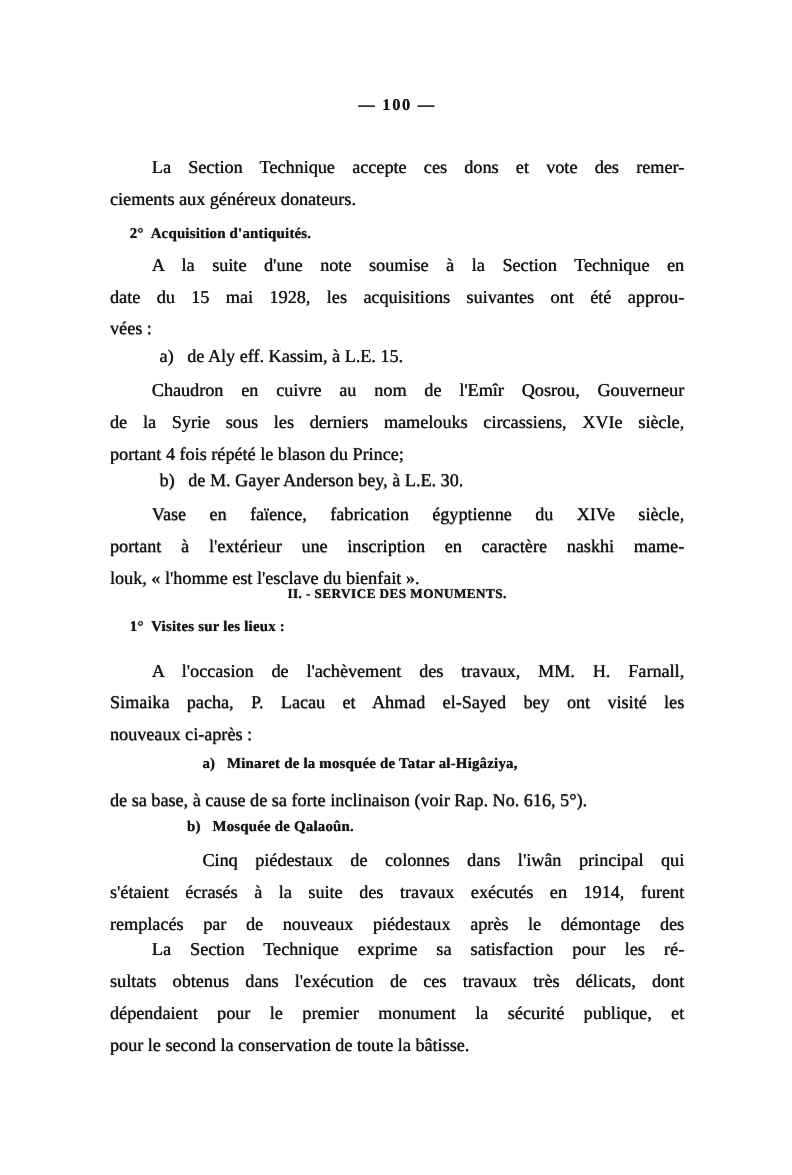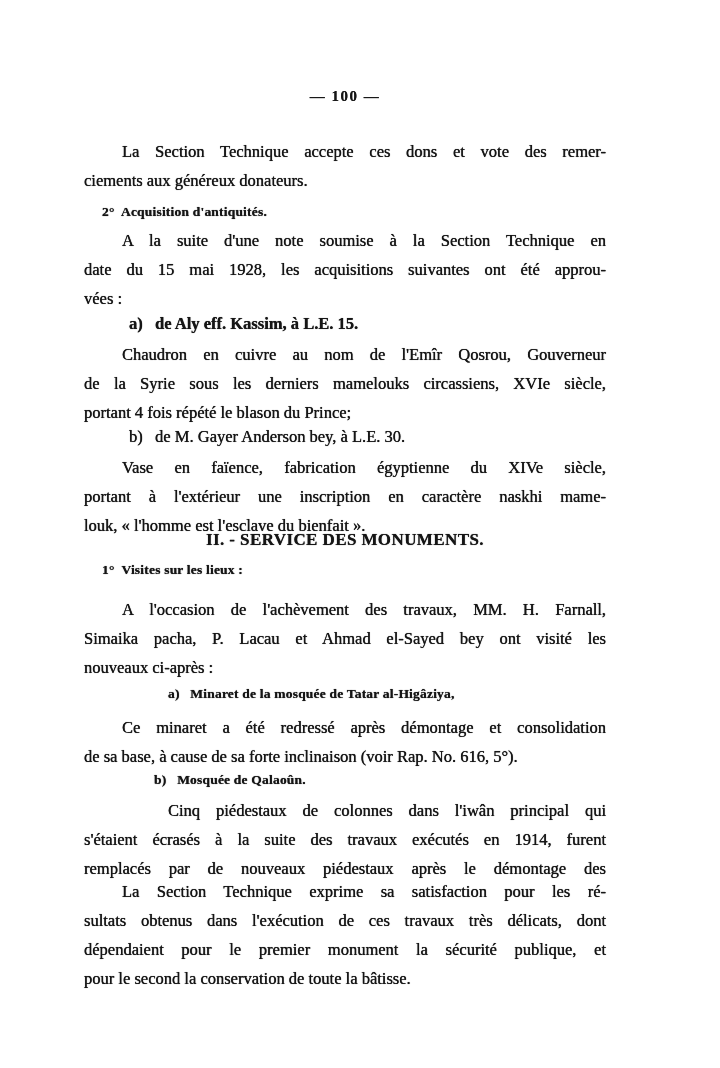--- a/index.html
+++ b/index.html
@@ -11,21 +11,21 @@
     position: relative;
     width: 720px;
     height: 1068px;
     background: #ffffff;
     overflow: hidden;
     font-family: "Liberation Serif", serif;
     color: #151515;
   }
   .content {
     position: absolute;
-    left: 84px;
+    left: 100px;
     top: 86px;
     width: 522px;
   }
   .pageno {
     text-align: center;
     font-size: 15px;
     line-height: 20px;
     letter-spacing: 1.5px;
     font-weight: bold;
     text-shadow: 0 0 0.6px rgba(0,0,0,0.8);
@@ -57,31 +57,31 @@
     font-weight: bold;
     line-height: 16px;
     white-space: pre-wrap;
     letter-spacing: 0.2px;
     text-shadow: 0 0 0.8px rgba(0,0,0,0.9);
   }
   .subhead.a { padding-left: 84px; }
   .subhead.b { padding-left: 70px; }
   .centerhead {
     text-align: center;
-    font-size: 17px;
+    font-size: 12px;
     font-weight: bold;
     line-height: 16px;
     letter-spacing: 0.4px;
     text-shadow: 0 0 0.8px rgba(0,0,0,0.9);
   }
   
   .m-p1 { margin-top: 31px; }
   .m-h1 { margin-top: 9px;  }
   .m-p2 { margin-top: 6px;  }
-  .m-a1 { margin-top: -4px; font-weight: bold; }
+  .m-a1 { margin-top: -4px; }
   .m-p3 { margin-top: 2px;  }
   .m-b1 { margin-top: -5px; }
   .m-p4 { margin-top: 2px;  }
   .m-hs { margin-top: -8px; }
   .m-h2 { margin-top: 14px; }
   .m-p5 { margin-top: 17px; }
   .m-a2 { margin-top: 4px;  }
   .m-p6 { margin-top: 11px; }
   .m-b2 { margin-top: 1px;  }
   .m-p7 { margin-top: 8px;  }
@@ -130,21 +130,20 @@
 
     <div class="para m-p5">
       <div class="line j ind">A l'occasion de l'achèvement des travaux, MM. H. Farnall,</div>
       <div class="line j">Simaika pacha, P. Lacau et Ahmad el-Sayed bey ont visité les</div>
       <div class="line">nouveaux ci-après :</div>
     </div>
 
     <div class="subhead a m-a2">a)   Minaret de la mosquée de Tatar al-Higâziya,</div>
 
     <div class="para m-p6">
-      <div class="line j ind">Ce minaret a été redressé après démontage et consolidation</div>
       <div class="line">de sa base, à cause de sa forte inclinaison (voir Rap. No. 616, 5°).</div>
     </div>
 
     <div class="subhead b m-b2">b)   Mosquée de Qalaoûn.</div>
 
     <div class="para m-p7">
       <div class="line j ind2">Cinq piédestaux de colonnes dans l'iwân principal qui</div>
       <div class="line j">s'étaient écrasés à la suite des travaux exécutés en 1914, furent</div>
       <div class="line j">remplacés par de nouveaux piédestaux après le démontage des</div>
     </div>

